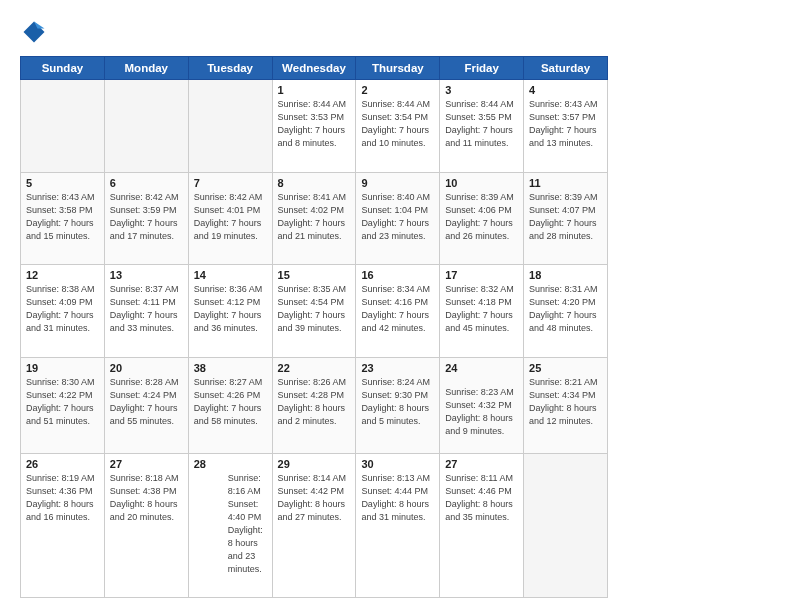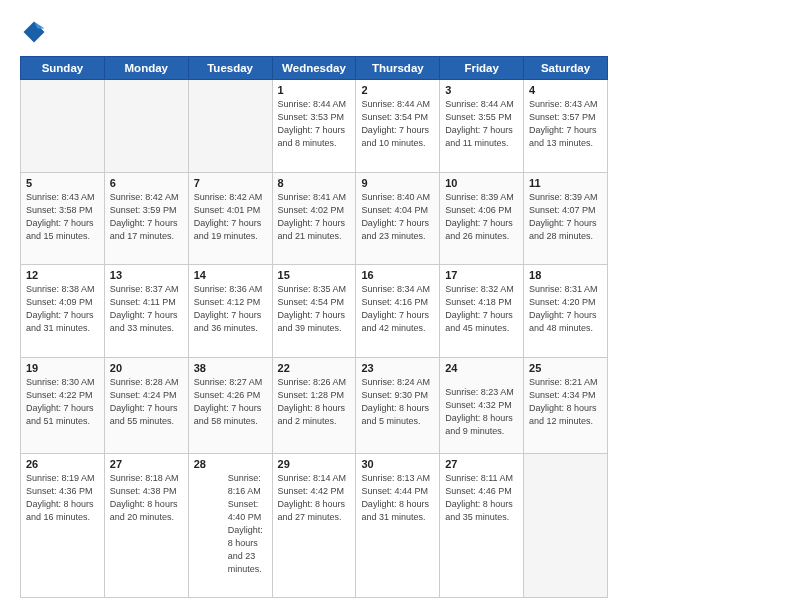--- a/index.html
+++ b/index.html
@@ -199,21 +199,21 @@
           <td>
             <span class="day-num">8</span>
             <div class="day-info" style="white-space: pre-line;">Sunrise: 8:41 AM
 Sunset: 4:02 PM
 Daylight: 7 hours
 and 21 minutes.</div>
           </td>
           <td>
             <span class="day-num">9</span>
             <div class="day-info" style="white-space: pre-line;">Sunrise: 8:40 AM
-Sunset: 4:04 PM
+Sunset: 1:04 PM
 Daylight: 7 hours
 and 23 minutes.</div>
           </td>
           <td>
             <span class="day-num">10</span>
             <div class="day-info" style="white-space: pre-line;">Sunrise: 8:39 AM
 Sunset: 4:06 PM
 Daylight: 7 hours
 and 26 minutes.</div>
           </td>
@@ -294,21 +294,21 @@
           <td>
             <span class="day-num">38</span>
             <div class="day-info" style="white-space: pre-line;">Sunrise: 8:27 AM
 Sunset: 4:26 PM
 Daylight: 7 hours
 and 58 minutes.</div>
           </td>
           <td>
             <span class="day-num">22</span>
             <div class="day-info" style="white-space: pre-line;">Sunrise: 8:26 AM
-Sunset: 1:28 PM
+Sunset: 4:28 PM
 Daylight: 8 hours
 and 2 minutes.</div>
           </td>
           <td>
             <span class="day-num">23</span>
             <div class="day-info" style="white-space: pre-line;">Sunrise: 8:24 AM
 Sunset: 9:30 PM
 Daylight: 8 hours
 and 5 minutes.</div>
           </td>

